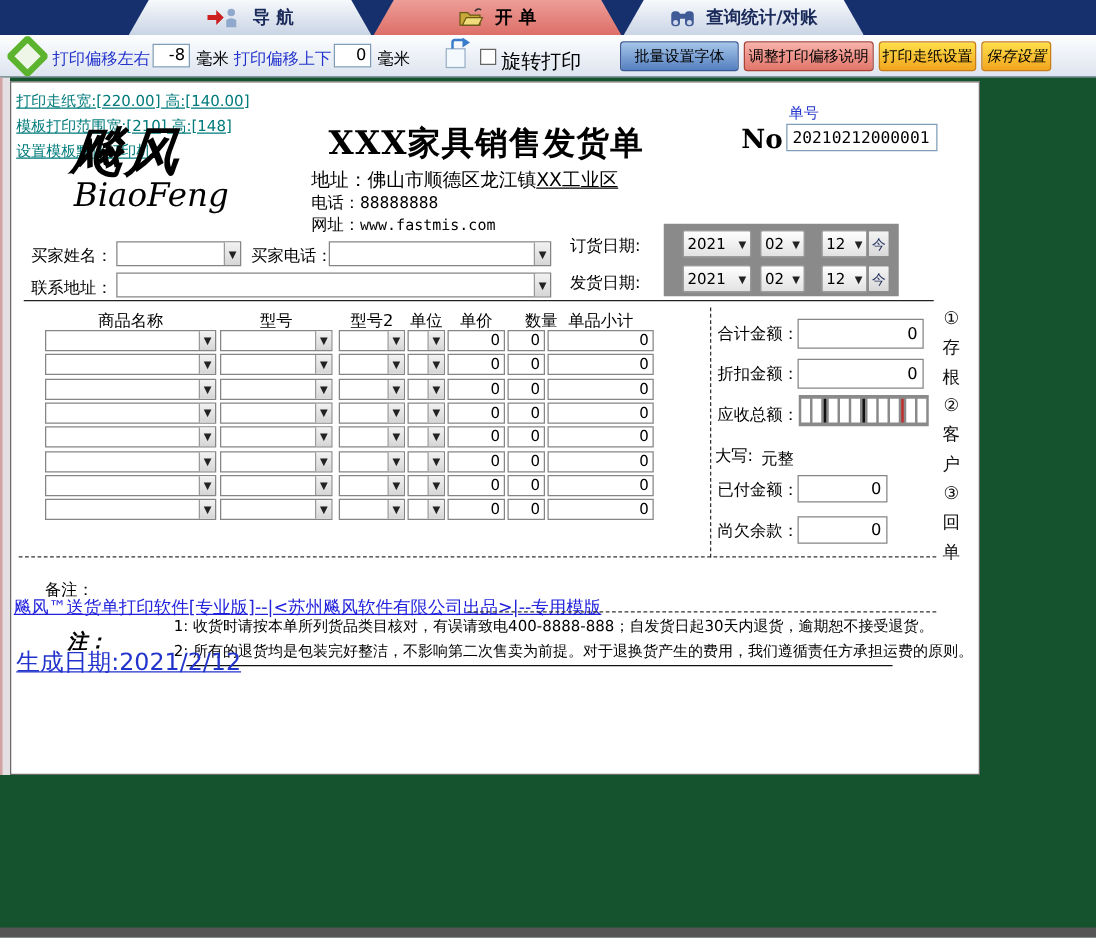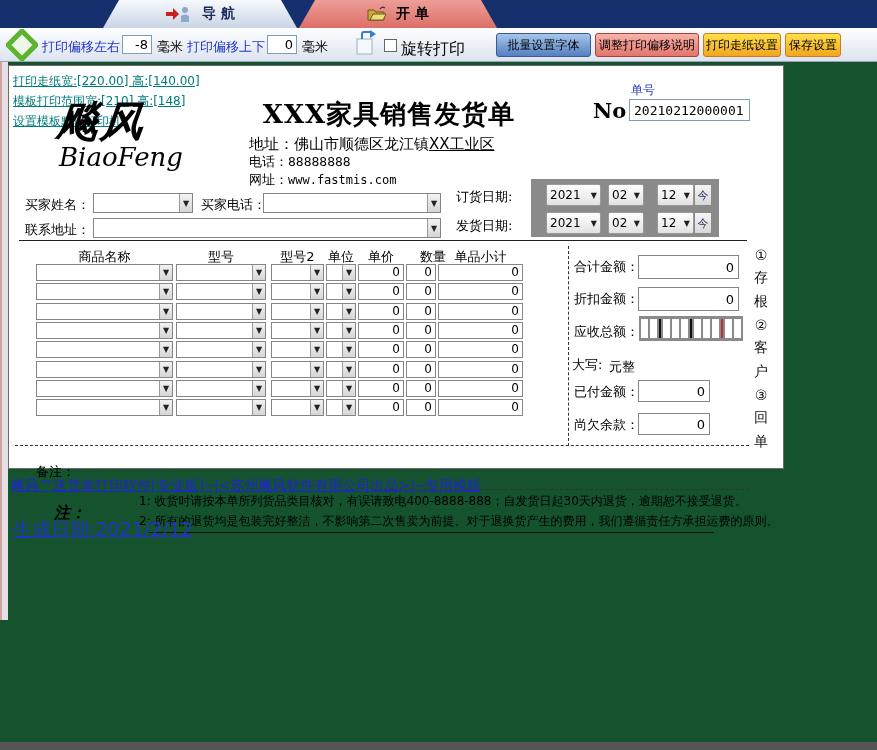--- a/index.html
+++ b/index.html
@@ -28,21 +28,21 @@
             display:flex; align-items:center; justify-content:center; cursor:pointer; font-family:"DejaVu Sans",sans-serif; }
   .btn-blue   { background:linear-gradient(#a6c6ea,#5580c0); border:1px solid #3a5a94; }
   .btn-red    { background:linear-gradient(#f8b2aa,#e2766b); border:1px solid #a84338; }
   .btn-orange { background:linear-gradient(#ffe04a,#f2a51f); border:1px solid #c87d18; }
 
   
   .left-strip { position:absolute; left:0; top:62px; width:8px; height:558px; background:#e3dfe3; border-left:2px solid #d2a2a2; }
   .bottom-strip { position:absolute; left:0; top:742px; width:877px; height:8px; background:#555; }
 
   
-  .doc { position:absolute; left:8px; top:65px; width:776px; height:404px; background:#fff;
+  .doc { position:absolute; left:8px; top:65px; width:776px; height:555px; background:#fff;
          border:1px solid #6a6a6a; font-size:13px; color:#000; }
   .abs { position:absolute; }
   a.tpl-link { color:#007b7b; text-decoration:underline; font-size:12px; cursor:pointer; display:block; }
   .logo-cn { font-family:"DejaVu Serif","Liberation Serif",serif; font-style:italic; font-weight:bold; font-size:42px; letter-spacing:2px; transform:skewX(-6deg); }
   .logo-en { font-family:"DejaVu Serif","Liberation Serif",serif; font-style:italic; font-size:26px; }
   .doc-title { font-family:"DejaVu Serif","Liberation Serif",serif; font-weight:bold; font-size:26px; letter-spacing:1px; text-align:center; }
   .mono { font-family:"DejaVu Sans Mono","Liberation Mono",monospace; }
   .no-word { font-family:"DejaVu Serif","Liberation Serif",serif; font-weight:bold; font-size:21px; }
   .order-no-input { width:121px; height:22px; border:1px solid #7f9db9; background:#fff; font-size:13px;
                     font-family:"DejaVu Sans Mono","Liberation Mono",monospace; padding-left:4px; }
@@ -107,20 +107,32 @@
     </div>
     <div class="tab active" style="left:299px; width:198px;">
       <span class="ticon">
         <svg width="20" height="16" viewBox="0 0 20 16">
           <path d="M1 14 L1 4 L7 4 L9 6 L17 6 L17 14 Z" fill="#c8a83a" stroke="#6a5a14" stroke-width="1"></path>
           <path d="M3 14 L6 8 L19 8 L16 14 Z" fill="#f0dc7a" stroke="#6a5a14" stroke-width="1"></path>
           <path d="M13 3 Q15 0 18 2" stroke="#333" stroke-width="1.2" fill="none"></path>
         </svg>
       </span>
       <span>开 单</span>
+    </div>
+    <div class="tab inactive" style="left:499px; width:192px;">
+      <span class="ticon">
+        <svg width="20" height="15" viewBox="0 0 20 15">
+          <rect x="1" y="2" width="7" height="12" rx="3" fill="#3f5a96"></rect>
+          <rect x="12" y="2" width="7" height="12" rx="3" fill="#3f5a96"></rect>
+          <rect x="7" y="4" width="6" height="4" fill="#3f5a96"></rect>
+          <circle cx="4.5" cy="11" r="2" fill="#cfd8ea"></circle>
+          <circle cx="15.5" cy="11" r="2" fill="#cfd8ea"></circle>
+        </svg>
+      </span>
+      <span>查询统计/对账</span>
     </div>
   </div>
 
   <div class="toolbar">
     <span class="abs" style="left:6px; top:1px;">
       <svg width="32" height="32" viewBox="0 0 32 32">
         <polygon points="16,2 30,16 16,30 2,16" fill="#eef6e8" stroke="#5cb32e" stroke-width="5"></polygon>
       </svg>
     </span>
     <span class="lbl-blue" style="left:42px; top:10px;">打印偏移左右</span>
@@ -136,21 +148,21 @@
         <path d="M8 9 L8 4 Q8 2 10 2 L17 2" stroke="#3a7ccc" stroke-width="2" fill="none"></path>
         <polygon points="16,0 22,4 16,8" fill="#3a7ccc"></polygon>
       </svg>
     </span>
     <span class="checkbox" style="left:384px; top:11px;"></span>
     <span class="lbl-black" style="left:401px; top:11px; font-size:16px;">旋转打印</span>
 
     <div class="tb-btn btn-blue" style="left:496px; width:95px;">批量设置字体</div>
     <div class="tb-btn btn-red" style="left:595px; width:104px;">调整打印偏移说明</div>
     <div class="tb-btn btn-orange" style="left:703px; width:78px;">打印走纸设置</div>
-    <div class="tb-btn btn-orange" style="left:785px; width:56px;">保存设置</div>
+    <div class="tb-btn btn-orange" style="left:785px; width:56px;font-style:italic;">保存设置</div>
   </div>
 
   <div class="left-strip"></div>
   <div class="bottom-strip"></div>
 
   <div class="doc">
 
     <div class="abs" style="left:4px; top:7px;">
       <a class="tpl-link">打印走纸宽:[220.00] 高:[140.00]</a>
       <a class="tpl-link" style="margin-top:3px;">模板打印范围宽:[210] 高:[148]</a>

